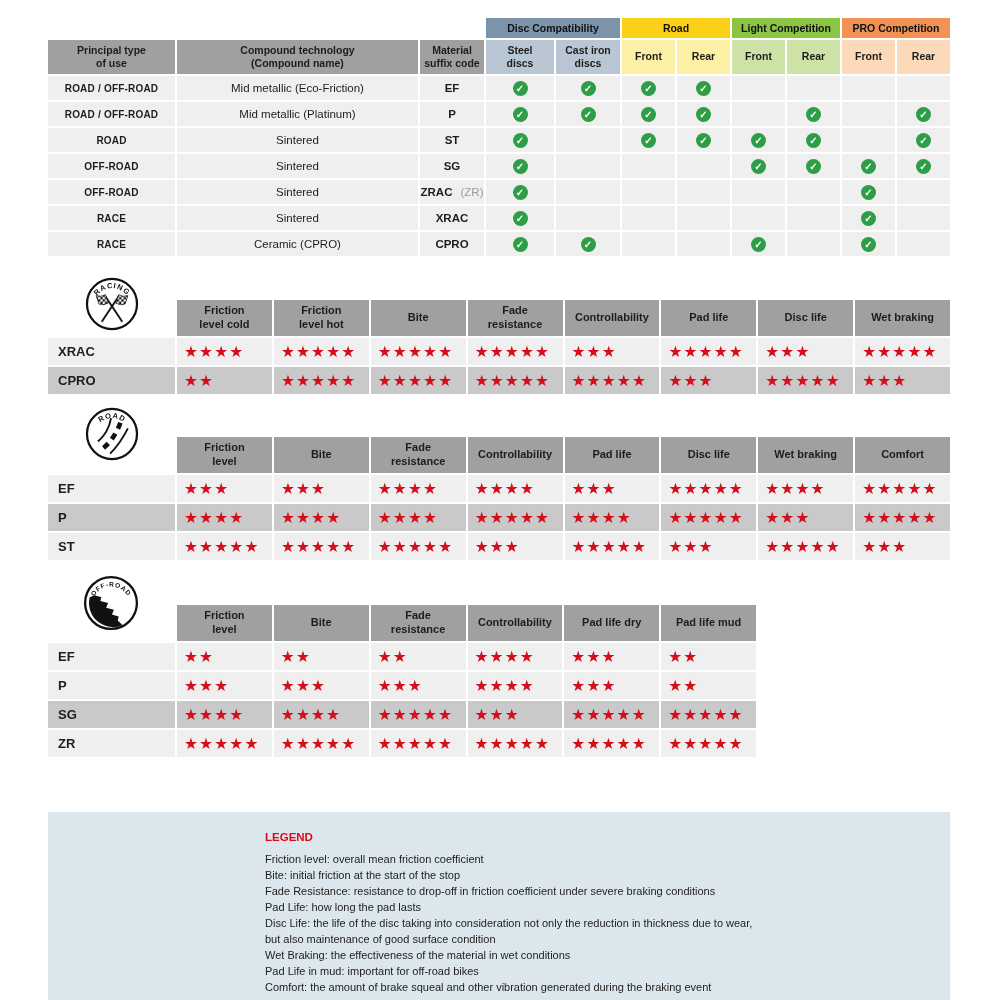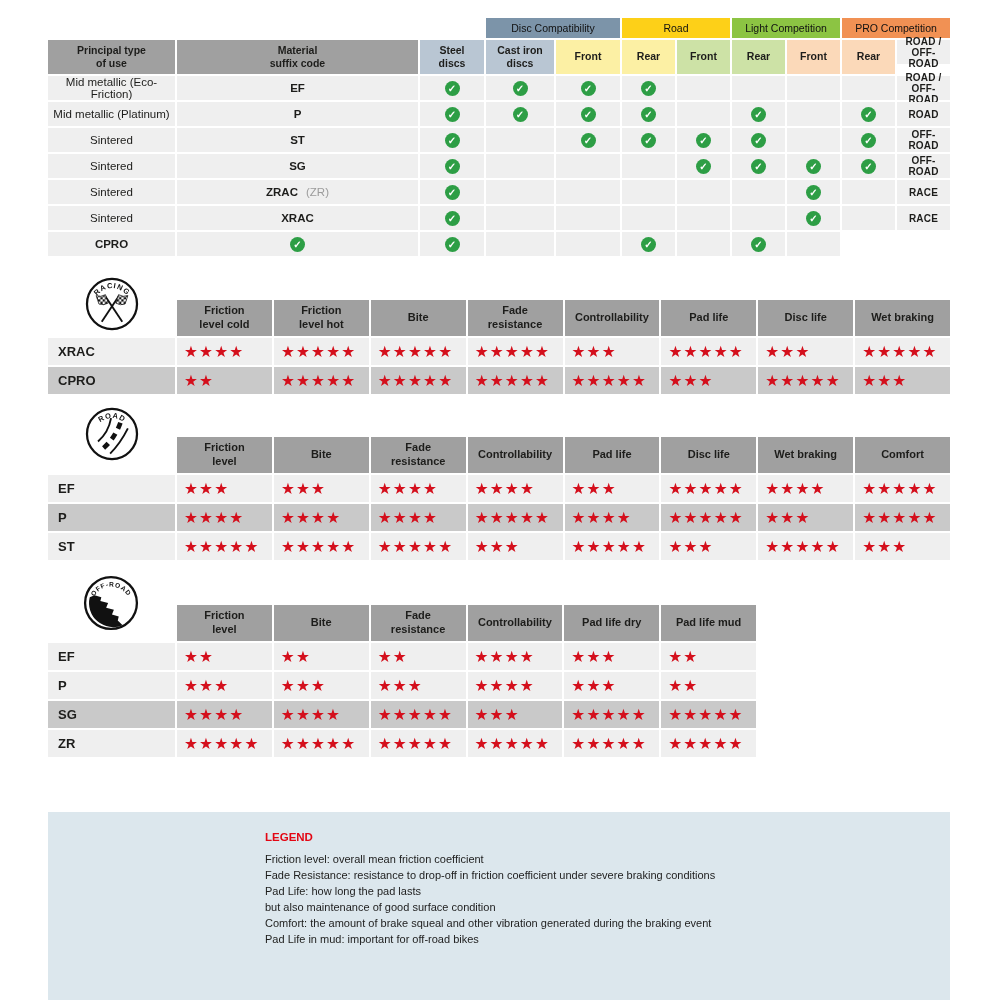--- a/index.html
+++ b/index.html
@@ -11,21 +11,21 @@
     --light-group:#8cc443; --light-cell:#cde2a6;
     --pro-group:#f19154; --pro-cell:#fbd9b9;
   }
   html,body{margin:0;padding:0}
   body{width:1000px;height:1000px;background:#fff;font-family:"Liberation Sans",sans-serif;
        color:#1d1d1b;position:relative;overflow:hidden}
   svg text{font-family:"Liberation Sans",sans-serif}
   .grid{position:absolute;display:grid;gap:2px}
   #compat{left:48px;top:18px;width:902px;grid-template-columns:127px 241px 64px 68px 64px repeat(6,1fr)}
   .cell,.hdr,.grp,.rg-hdr,.rg-label,.rg-stars{display:flex;align-items:center;justify-content:center;text-align:center}
-  .grp{height:20px;font-size:10.5px;font-weight:normal;grid-column:span 2;color:#111}
+  .grp{height:20px;font-size:10.5px;font-weight:bold;grid-column:span 2;color:#111}
   .g-empty{height:20px}
   .hdr{height:34px;font-size:10.5px;font-weight:bold;white-space:pre-line;line-height:1.25;background:var(--header-gray)}
   .hdr-disc{background:var(--disc-cell)} .hdr-road{background:var(--road-cell)}
   .hdr-light{background:var(--light-cell)} .hdr-pro{background:var(--pro-cell)}
   .grp-disc{background:var(--disc-group)} .grp-road{background:var(--road-group)}
   .grp-light{background:var(--light-group)} .grp-pro{background:var(--pro-group)}
   .cell{height:24px;background:var(--row-light);font-size:11.5px}
   .use{font-size:10px;font-weight:bold;letter-spacing:.2px}
   .code{font-weight:bold}
   .code-note{color:#9b9b9b;font-weight:normal;margin-left:8px}
@@ -58,20 +58,22 @@
   <div id="compat" class="grid">
       <div class="g-empty"></div>
       <div class="g-empty"></div>
       <div class="g-empty"></div>
       <div class="grp grp-disc">Disc Compatibility</div>
       <div class="grp grp-road">Road</div>
       <div class="grp grp-light">Light Competition</div>
       <div class="grp grp-pro">PRO Competition</div>
       <div class="hdr ">Principal type
 of use</div>
+      <div class="hdr ">Compound technology
+(Compound name)</div>
       <div class="hdr ">Material
 suffix code</div>
       <div class="hdr hdr-disc">Steel
 discs</div>
       <div class="hdr hdr-disc">Cast iron
 discs</div>
       <div class="hdr hdr-road">Front</div>
       <div class="hdr hdr-road">Rear</div>
       <div class="hdr hdr-light">Front</div>
       <div class="hdr hdr-light">Rear</div>
@@ -200,20 +202,21 @@
       <div class="cell"></div>
       <div class="cell"></div>
       <div class="cell"></div>
       <div class="cell"></div>
       <div class="cell"></div>
       <div class="cell">
         <span class="check">✓</span>
       </div>
       <div class="cell"></div>
       <div class="cell use">RACE</div>
+      <div class="cell tech">Ceramic (CPRO)</div>
       <div class="cell code">
         <span>CPRO</span>
       </div>
       <div class="cell">
         <span class="check">✓</span>
       </div>
       <div class="cell">
         <span class="check">✓</span>
       </div>
       <div class="cell"></div>
@@ -384,22 +387,25 @@
       <div class="rg-stars">★★★★★</div>
       <div class="rg-stars">★★★★★</div>
       <div class="rg-stars">★★★★★</div>
     </div>
 
   <div id="legend">
     <div class="legend-inner">
       <div class="legend-title">LEGEND</div>
       <div id="legend-items">
           <div class="legend-line"><b>Friction level:</b> overall mean friction coefficient</div>
+          <div class="legend-line"><b>Bite:</b> initial friction at the start of the stop</div>
           <div class="legend-line"><b>Fade Resistance:</b> resistance to drop-off in friction coefficient under severe braking conditions</div>
           <div class="legend-line"><b>Pad Life:</b> how long the pad lasts</div>
+          <div class="legend-line"><b>Disc Life:</b> the life of the disc taking into consideration not only the reduction in thickness due to wear,</div>
           <div class="legend-line">but also maintenance of good surface condition</div>
+          <div class="legend-line"><b>Wet Braking:</b> the effectiveness of the material in wet conditions</div>
+          <div class="legend-line"><b>Pad Life in mud:</b> important for off-road bikes</div>
           <div class="legend-line"><b>Comfort:</b> the amount of brake squeal and other vibration generated during the braking event</div>
-          <div class="legend-line"><b>Pad Life in mud:</b> important for off-road bikes</div>
         </div>
     </div>
   </div>
 
 </div>
 
 </body></html>

